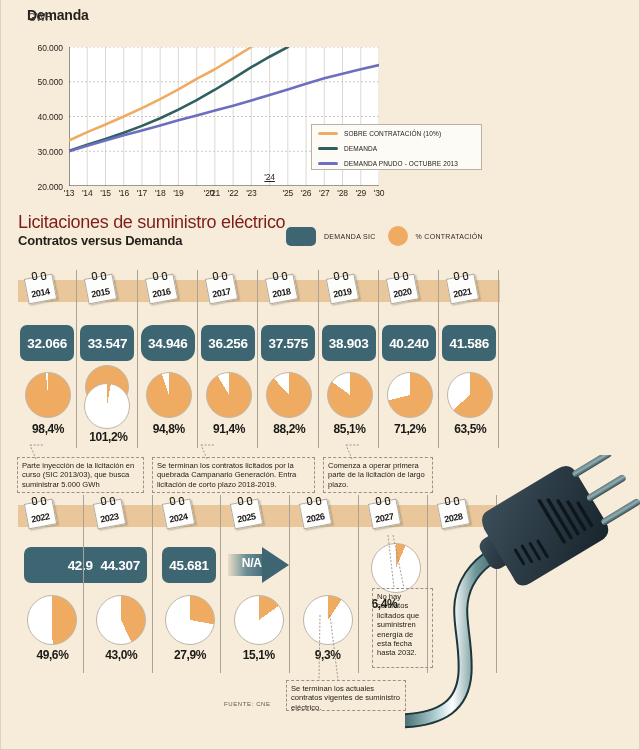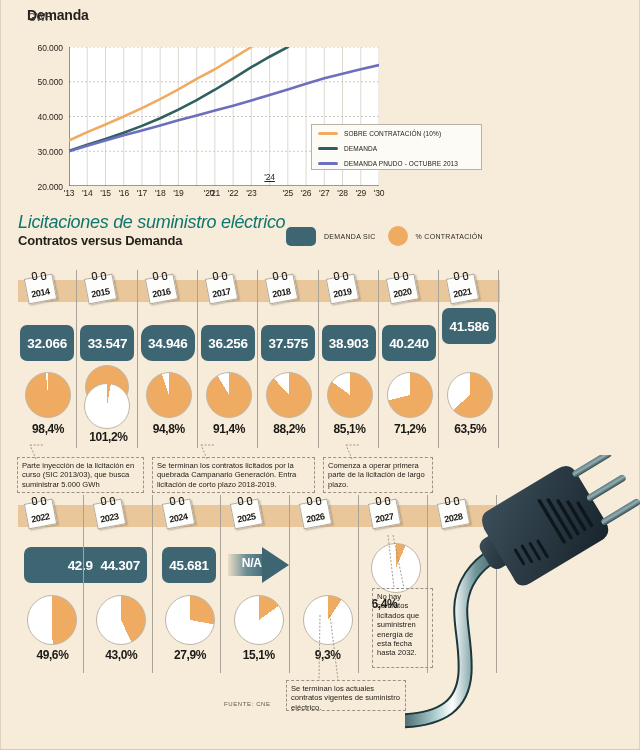--- a/index.html
+++ b/index.html
@@ -24,21 +24,21 @@
   .plot svg{display:block;}
   .ylab{position:absolute;font-size:8.5px;color:#2a2520;text-align:right;width:42px;letter-spacing:-.1px;}
   .xlab{position:absolute;font-size:8.5px;color:#2a2520;text-align:center;width:22px;letter-spacing:-.2px;}
   .legend-box{position:absolute;left:311px;top:124px;width:169px;height:44px;background:#fdfbf6;border:1px solid #b9b2a4;}
   .legend-row{position:relative;height:13px;margin:2px 0 0 6px;display:flex;align-items:center;}
   .legend-swatch{width:20px;height:3px;border-radius:2px;margin-right:6px;flex:0 0 auto;}
   .legend-txt{font-size:6.5px;letter-spacing:.1px;color:#1d1a16;white-space:nowrap;}
 
   
   .headline{position:absolute;left:18px;top:212px;}
-  .h1{font-size:18px;font-weight:400;letter-spacing:-.3px;line-height:20px;color:#0f766e;font-style:italic;}
+  .h1{font-size:18px;font-weight:400;letter-spacing:-.3px;line-height:20px;color:#7f1d1d;}
   .h2{font-size:13px;font-weight:bold;letter-spacing:-.2px;line-height:15px;margin-top:1px;}
   .key{position:absolute;left:286px;top:225px;display:flex;align-items:center;height:22px;}
   .key-box{width:30px;height:19px;border-radius:5px;background:#3e6572;}
   .key-lab{font-size:7px;letter-spacing:.3px;margin:0 12px 0 8px;color:#2b2723;}
   .key-circ{width:20px;height:20px;border-radius:50%;background:#f0ab63;}
 
   
   .band{position:absolute;height:22px;background:#e9c79a;}
   .colline{position:absolute;width:1px;background:#a9a296;}
 
@@ -275,21 +275,21 @@
       <div class="pct" style="left:379.9px;top:422px;width:60px;">71,2%</div>
       <div class="colline" style="left:438.1px;top:270px;height:178px;"></div>
       <div style="position:absolute;left:446.1px;top:272px;">
         <div class="cal">
       <div class="page"></div>
       <div class="ring r1"></div>
           <div class="ring r2"></div>
       <div class="yr">2021</div>
     </div>
       </div>
-      <div class="chip" style="left:442.2px;top:308px;">41.586</div>
+      <div class="chip" style="left:442.2px;top:325px;">41.586</div>
       <div class="pie" style="left:447.2px;top:372px;width:46px;height:46px;background:conic-gradient(#f0ab63 0deg 228.6deg, #ffffff 228.6deg 360deg);"></div>
       <div class="pct" style="left:440.2px;top:422px;width:60px;">63,5%</div>
       <div class="colline" style="left:498.4px;top:270px;height:178px;"></div>
     </div>
 
   <div class="callout" style="left:17px;top:457px;width:127px;height:36px;">Parte inyección de la licitación en curso (SIC 2013/03), que busca suministrar 5.000 GWh</div>
   <div class="callout" style="left:152px;top:457px;width:163px;height:36px;">Se terminan los contratos licitados por la quebrada Campanario Generación. Entra licitación de corto plazo 2018-2019.</div>
   <div class="callout" style="left:323px;top:457px;width:110px;height:36px;">Comenza a operar primera parte de la licitación de largo plazo.</div>
 
   <svg class="leader" style="left:0;top:443px;width:640px;height:16px;">

